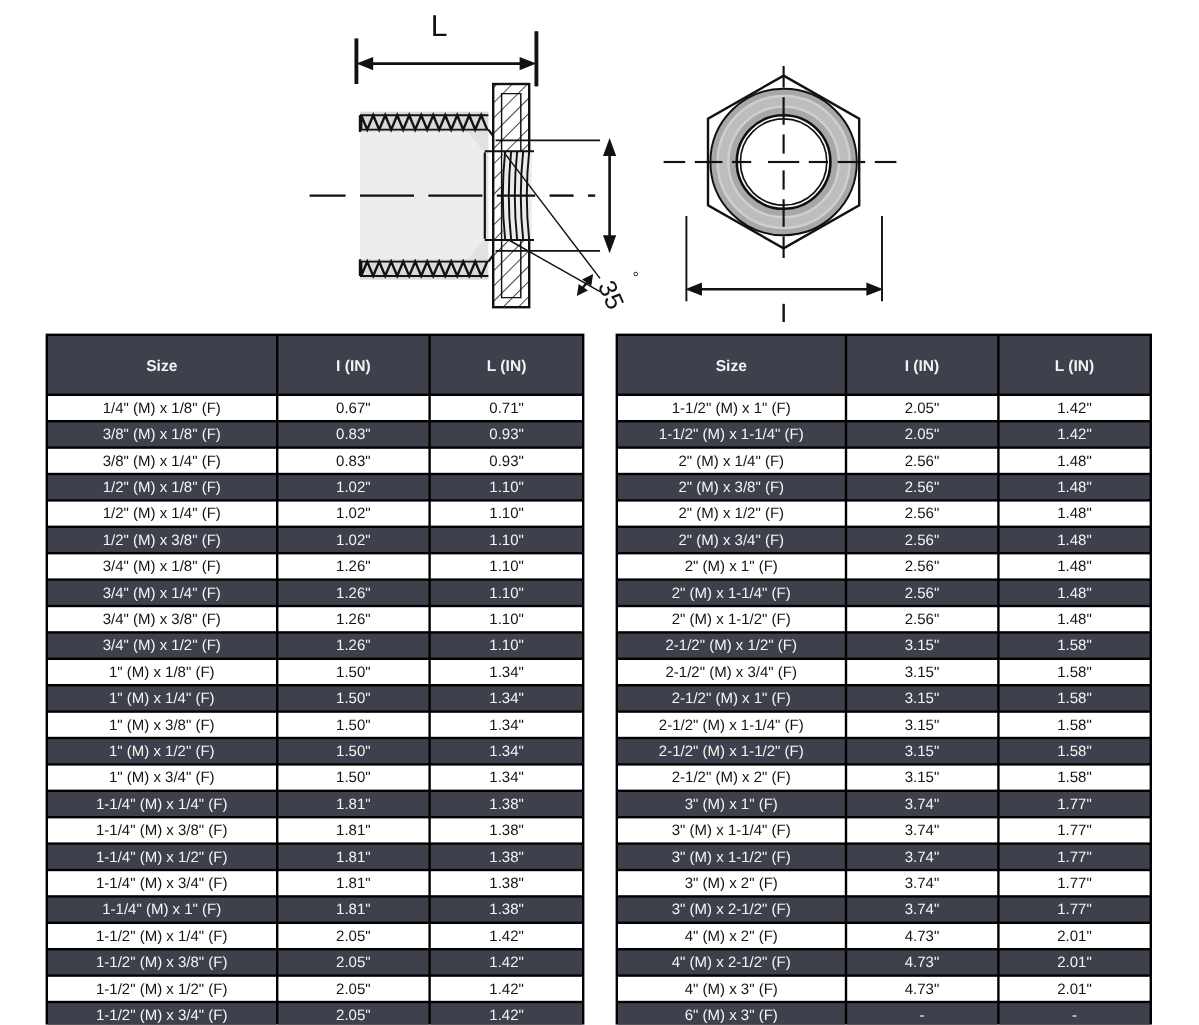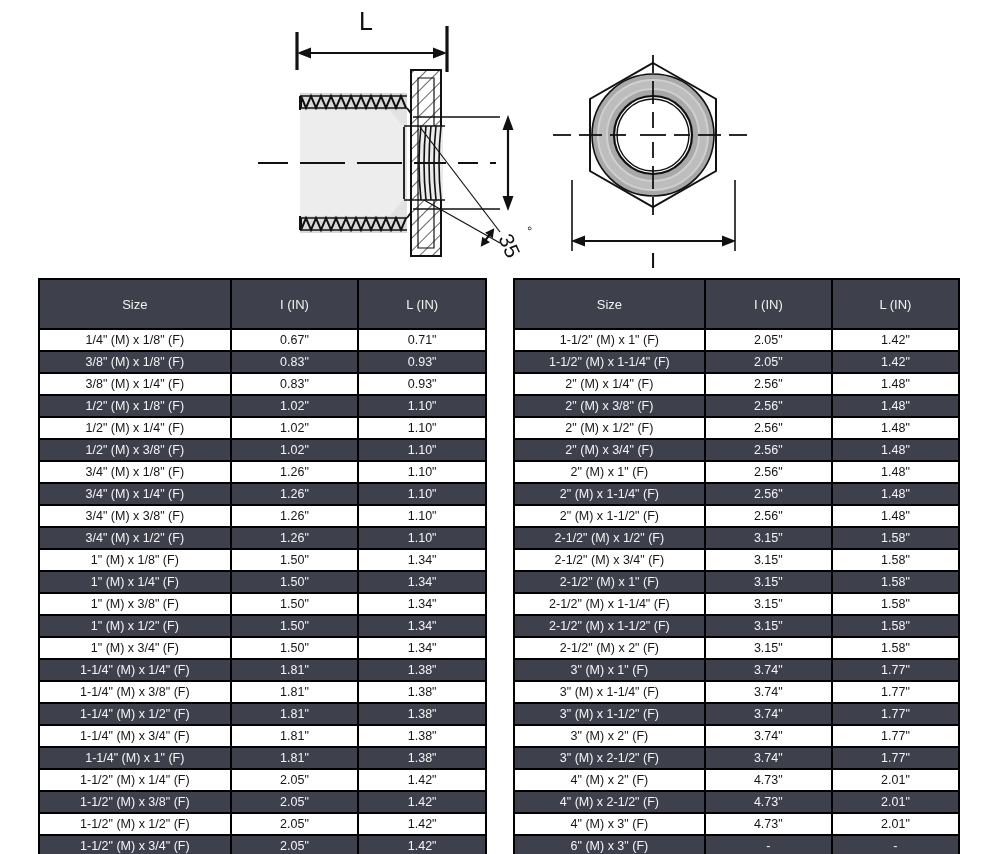--- a/index.html
+++ b/index.html
@@ -43,21 +43,21 @@
   table.spec th, table.spec td {
     text-align: center;
     vertical-align: middle;
     font-size: 12.5px;
     padding: 0;
     white-space: nowrap;
   }
   table.spec th {
     background: #3e414c;
     color: #f2f2f2;
-    font-weight: normal;
+    font-weight: bold;
     height: 48px;
     font-size: 13px;
   }
   table.spec td {
     height: 20px;
     line-height: 20px;
   }
   tr.row-light td {
     background: #ffffff;
     color: #141414;

